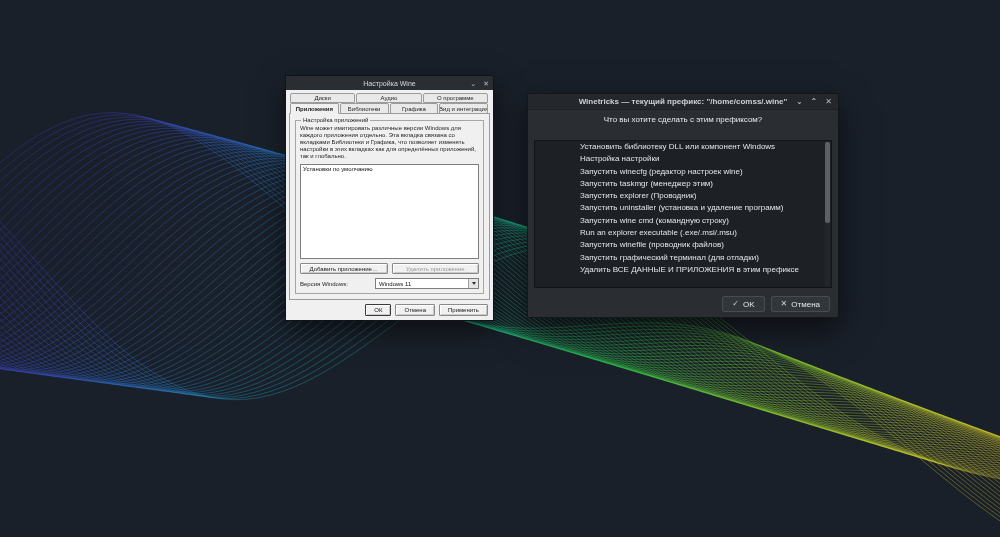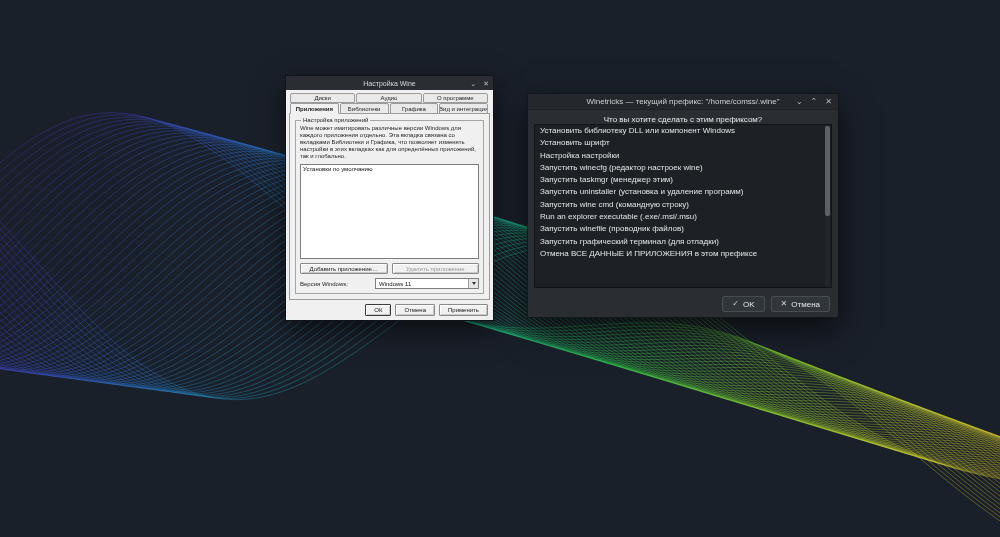--- a/index.html
+++ b/index.html
@@ -92,28 +92,28 @@
   
   .wt-window{
     position:absolute;left:527px;top:93px;width:312px;height:225px;
     background:#2a2e33;border:1px solid #14171a;box-sizing:border-box;
     box-shadow:0 12px 30px rgba(0,0,0,.6);
     display:flex;flex-direction:column;color:#e8eaec;
   }
   .wt-titlebar{
     flex:0 0 15px;background:#24282d;border-bottom:1px solid #1d2125;
     display:flex;align-items:center;justify-content:center;
-    font-size:8px;color:#cdd0d3;position:relative;user-select:none;
+    font-size:8px;color:#cdd0d3;position:relative;user-select:none;font-weight:bold;
   }
   .wt-controls{position:absolute;right:6px;top:0;height:100%;display:flex;gap:8px;align-items:center;color:#b4b7ba;font-size:8px;}
   .wt-controls span{cursor:pointer;line-height:1;}
-  .wt-question{flex:0 0 auto;text-align:center;font-size:8px;color:#e8eaec;padding:5px 0 0;}
+  .wt-question{flex:0 0 auto;text-align:center;font-size:8px;color:#e8eaec;padding:5px 0 16px;}
   .wt-list{
     flex:1;min-height:0;margin:0 6px 3px;background:#1d2125;
-    border:1px solid #121518;position:relative;overflow:hidden;
+    border:1px solid #121518;position:relative;overflow:hidden;padding-left:40px;
   }
   .wt-item{
     height:12.3px;line-height:12.3px;padding-left:5px;
     font-size:8px;color:#e3e6e8;white-space:nowrap;overflow:hidden;cursor:default;
   }
   .wt-scrollbar{position:absolute;right:1px;top:1px;bottom:1px;width:5px;background:#22262b;}
   .wt-scroll-thumb{position:absolute;top:0;left:0;width:5px;height:56%;background:#5b6167;border-radius:2px;cursor:pointer;}
   .wt-footer{flex:0 0 26px;display:flex;justify-content:flex-end;align-items:center;gap:6px;padding-right:8px;}
   .wt-btn{
     height:16px;background:#31363b;border:1px solid #474c51;border-radius:2px;
@@ -252,30 +252,30 @@
     <span>Winetricks — текущий префикс: "/home/comss/.wine"</span>
     <span class="wt-controls">
       <span>⌄</span>
       <span>⌃</span>
       <span>✕</span>
     </span>
   </div>
   <div class="wt-question">Что вы хотите сделать с этим префиксом?</div>
   <div class="wt-list">
     <div class="wt-item">Установить библиотеку DLL или компонент Windows</div>
-    <div class="wt-item">Установить шрифт</div>
     <div class="wt-item">Настройка настройки</div>
     <div class="wt-item">Запустить winecfg (редактор настроек wine)</div>
     <div class="wt-item">Запустить taskmgr (менеджер этим)</div>
+    <div class="wt-item">Запустить explorer (Проводник)</div>
     <div class="wt-item">Запустить uninstaller (установка и удаление программ)</div>
     <div class="wt-item">Запустить wine cmd (командную строку)</div>
     <div class="wt-item">Run an explorer executable (.exe/.msi/.msu)</div>
     <div class="wt-item">Запустить winefile (проводник файлов)</div>
     <div class="wt-item">Запустить графический терминал (для отладки)</div>
-    <div class="wt-item">Отмена ВСЕ ДАННЫЕ И ПРИЛОЖЕНИЯ в этом префиксе</div>
+    <div class="wt-item">Удалить ВСЕ ДАННЫЕ И ПРИЛОЖЕНИЯ в этим префиксе</div>
     <div class="wt-scrollbar">
       <div class="wt-scroll-thumb"></div>
     </div>
   </div>
   <div class="wt-footer">
     <button class="wt-btn">
       <span class="glyph">✓</span>
       <span>OK</span>
     </button>
     <button class="wt-btn">

